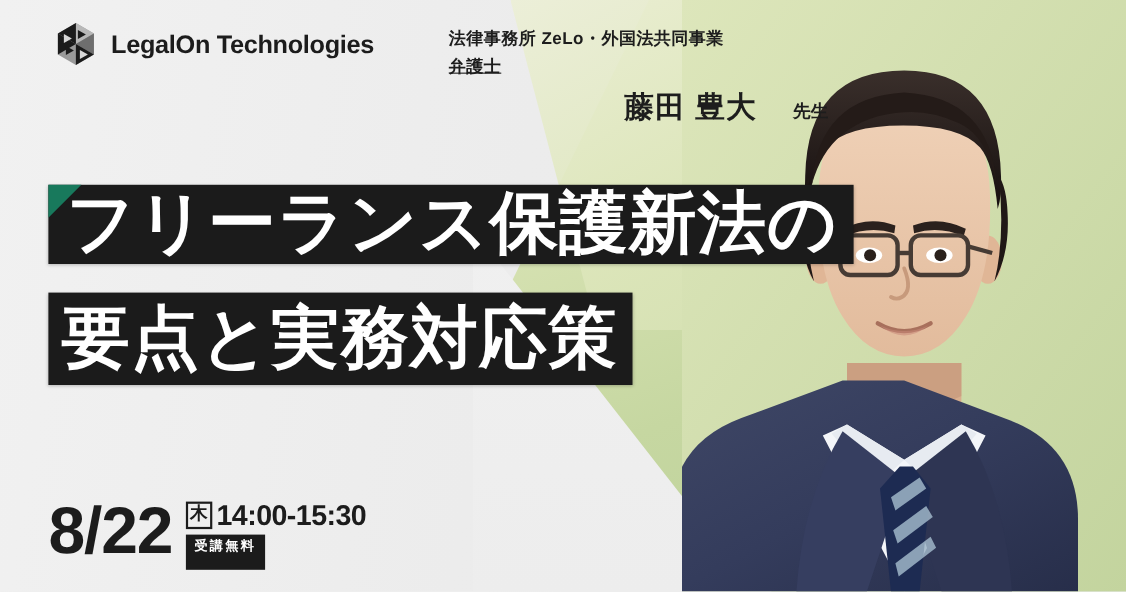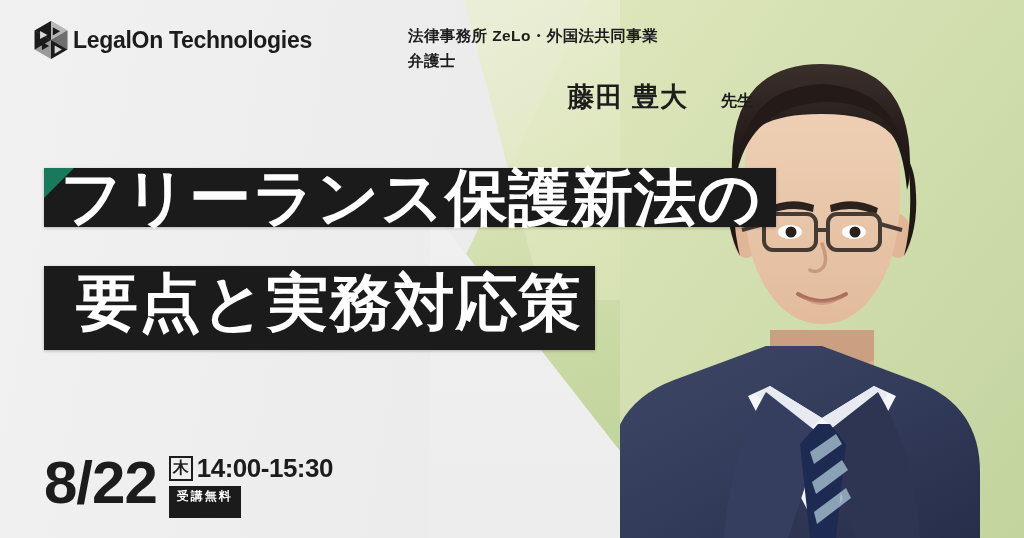--- a/index.html
+++ b/index.html
@@ -30,35 +30,35 @@
     opacity:.9;
   }
   .bg-white-wedge{
     position:absolute;left:430px;bottom:0;width:300px;height:330px;
     background:linear-gradient(180deg,#f0f0f0 0%,#ededed 100%);
     clip-path:polygon(0 0, 86% 100%, 0 100%);
   }
 
   
   .logo{
-    position:absolute;left:32px;top:20px;display:flex;align-items:center;gap:3px;
+    position:absolute;left:50px;top:20px;display:flex;align-items:center;gap:13px;
   }
   .logo-mark{width:38px;height:40px;display:block;}
   .logo-text{
     font-size:23px;font-weight:700;color:#1c1c1c;letter-spacing:-.3px;
     white-space:nowrap;
   }
 
   
   .speaker{
     position:absolute;left:408px;top:25px;width:345px;text-align:left;
     color:#1d1d1d;line-height:1.45;
   }
   .speaker-firm{font-size:15.5px;font-weight:600;letter-spacing:.4px;}
-  .speaker-role{font-size:15.5px;font-weight:600;letter-spacing:.4px;margin-top:3px;}
+  .speaker-role{font-size:15.5px;font-weight:600;letter-spacing:.4px;margin-top:3px;text-decoration:underline;}
   .speaker-name{
     margin-top:5px;font-size:27px;font-weight:700;letter-spacing:1px;
     display:flex;justify-content:flex-end;align-items:baseline;gap:32px;
   }
   .speaker-name .honorific{font-size:16px;font-weight:700;letter-spacing:0;margin-left:1px;}
 
   
   .kicker{
     position:absolute;left:44px;top:110px;
     font-size:34px;font-weight:700;color:#1e1e1e;letter-spacing:.5px;
@@ -66,28 +66,28 @@
   }
 
   
   .title-band{
     position:absolute;background:#1b1b1b;color:#fff;
     font-weight:700;letter-spacing:1px;white-space:nowrap;
     display:flex;align-items:center;
     box-shadow:0 1px 3px rgba(0,0,0,.25);
   }
   .band1{
-    left:44px;top:168px;height:59px;padding:0 14px 0 16px;font-size:62px;
+    left:44px;top:168px;height:72px;padding:0 14px 0 16px;font-size:62px;
   }
   .band1::before{
     content:"";position:absolute;left:0;top:0;width:0;height:0;
     border-left:30px solid #18795c;border-bottom:30px solid transparent;
   }
   .band2{
-    left:44px;top:266px;height:84px;padding:0 14px 0 32px;font-size:62px;font-family:Liberation Mono, monospace;
+    left:44px;top:266px;height:84px;padding:0 14px 0 12px;font-size:62px;
   }
   .band-text{position:relative;z-index:2;line-height:1;}
 
   
   .footer{
     position:absolute;left:44px;bottom:14px;display:flex;align-items:flex-start;gap:12px;
   }
   .date{
     font-size:60px;font-weight:700;color:#1c1c1c;line-height:.92;letter-spacing:-1px;
   }

